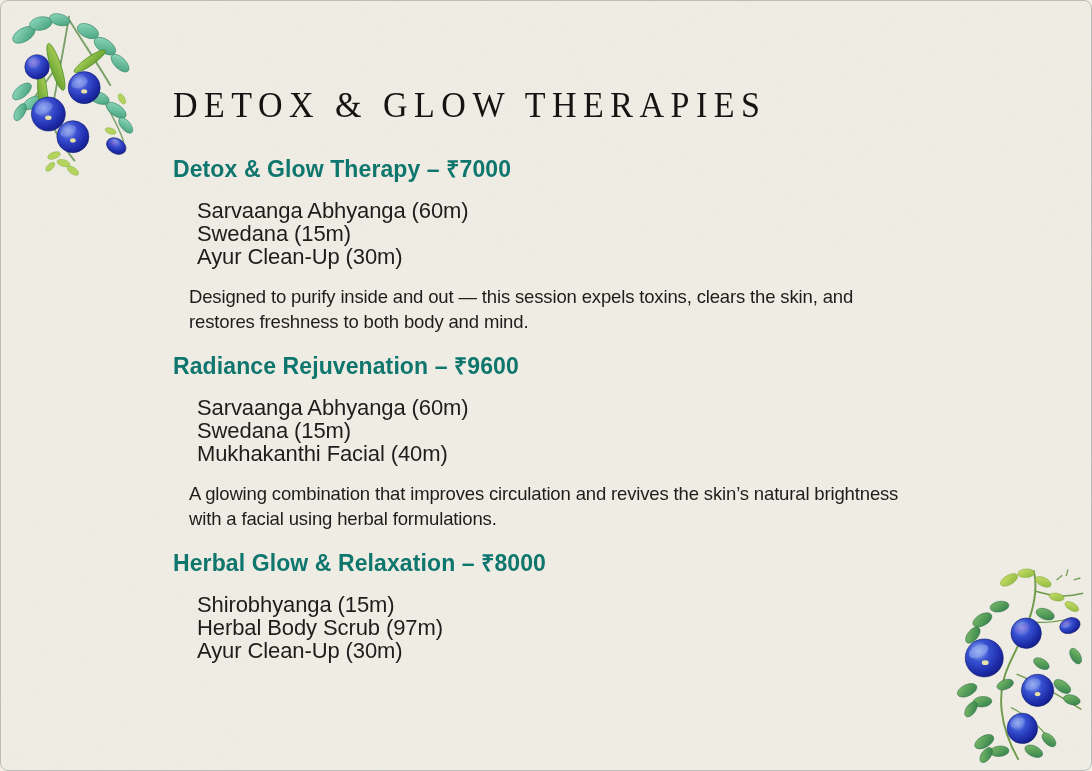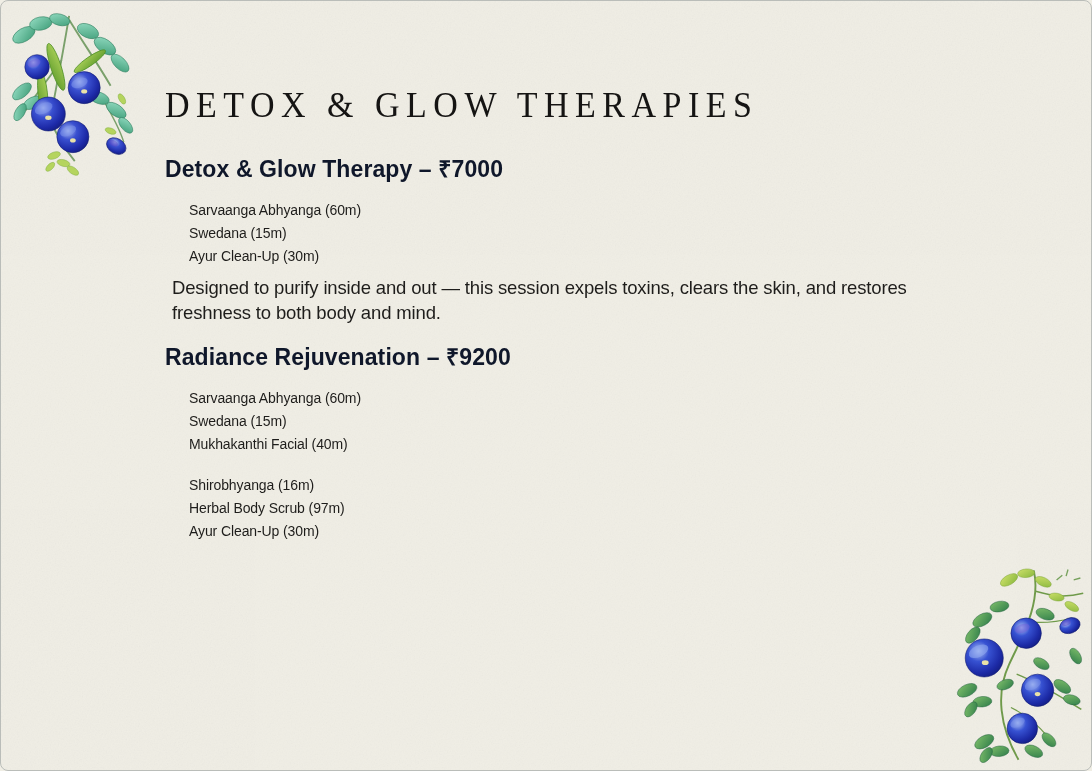--- a/index.html
+++ b/index.html
@@ -13,21 +13,21 @@
     border: 1px solid #babdb9;
     border-radius: 8px;
     box-sizing: border-box;
   }
   .texture {
     position: absolute; left: 0; top: 0;
     pointer-events: none;
   }
   .content {
     position: absolute;
-    left: 164px; top: 84px;
+    left: 172px; top: 84px;
     width: 758px;
   }
   .title {
     font-family: "Liberation Serif", "DejaVu Serif", serif;
     font-weight: 400;
     font-size: 34px;
     line-height: 40px;
     letter-spacing: 6.5px;
     color: #151413;
     margin: 0 0 30px 0;
@@ -35,32 +35,32 @@
     transform: scaleY(1.04);
     transform-origin: left top;
   }
   .therapy { margin: 0 0 18px 0; }
   .therapy h2 {
     font-size: 23px;
     line-height: 28px;
     font-weight: 700;
     letter-spacing: 0.1px;
     margin: 0 0 16px 0;
-    color: #0f172a;
+    color: #0f766e;
   }
   .therapy ul {
     list-style: none;
     margin: 0 0 7px 0;
     padding: 0 0 0 24px;
-    font-size: 14px;
+    font-size: 22px;
     line-height: 23px;
     letter-spacing: -0.1px;
   }
   .therapy p {
-    margin: 7px;
+    margin: 16px;
     font-size: 18.5px;
     line-height: 25px;
     letter-spacing: -0.15px;
     max-width: 758px;
   }
   .floral { position: absolute; pointer-events: none; }
   .floral.top-left { left: 4px; top: 6px; }
   .floral.bottom-right { right: 3px; bottom: 0px; }
 </style>
 </head>
@@ -240,28 +240,30 @@
     <h2>Detox &amp; Glow Therapy – ₹7000</h2>
     <ul>
       <li>Sarvaanga Abhyanga (60m)</li>
       <li>Swedana (15m)</li>
       <li>Ayur Clean-Up (30m)</li>
     </ul>
     <p>Designed to purify inside and out — this session expels toxins, clears the skin, and restores freshness to both body and mind.</p>
   </section>
 
   <section class="therapy">
-    <h2>Radiance Rejuvenation – ₹9200</h2>
+    <h2>Radiance Rejuvenation – ₹9600</h2>
     <ul>
       <li>Sarvaanga Abhyanga (60m)</li>
       <li>Swedana (15m)</li>
       <li>Mukhakanthi Facial (40m)</li>
     </ul>
+    <p>A glowing combination that improves circulation and revives the skin’s natural brightness with a facial using herbal formulations.</p>
   </section>
 
   <section class="therapy">
+    <h2>Herbal Glow &amp; Relaxation – ₹8000</h2>
     <ul>
-      <li>Shirobhyanga (16m)</li>
+      <li>Shirobhyanga (15m)</li>
       <li>Herbal Body Scrub (97m)</li>
       <li>Ayur Clean-Up (30m)</li>
     </ul>
   </section>
 </main>
 
 </body></html>

